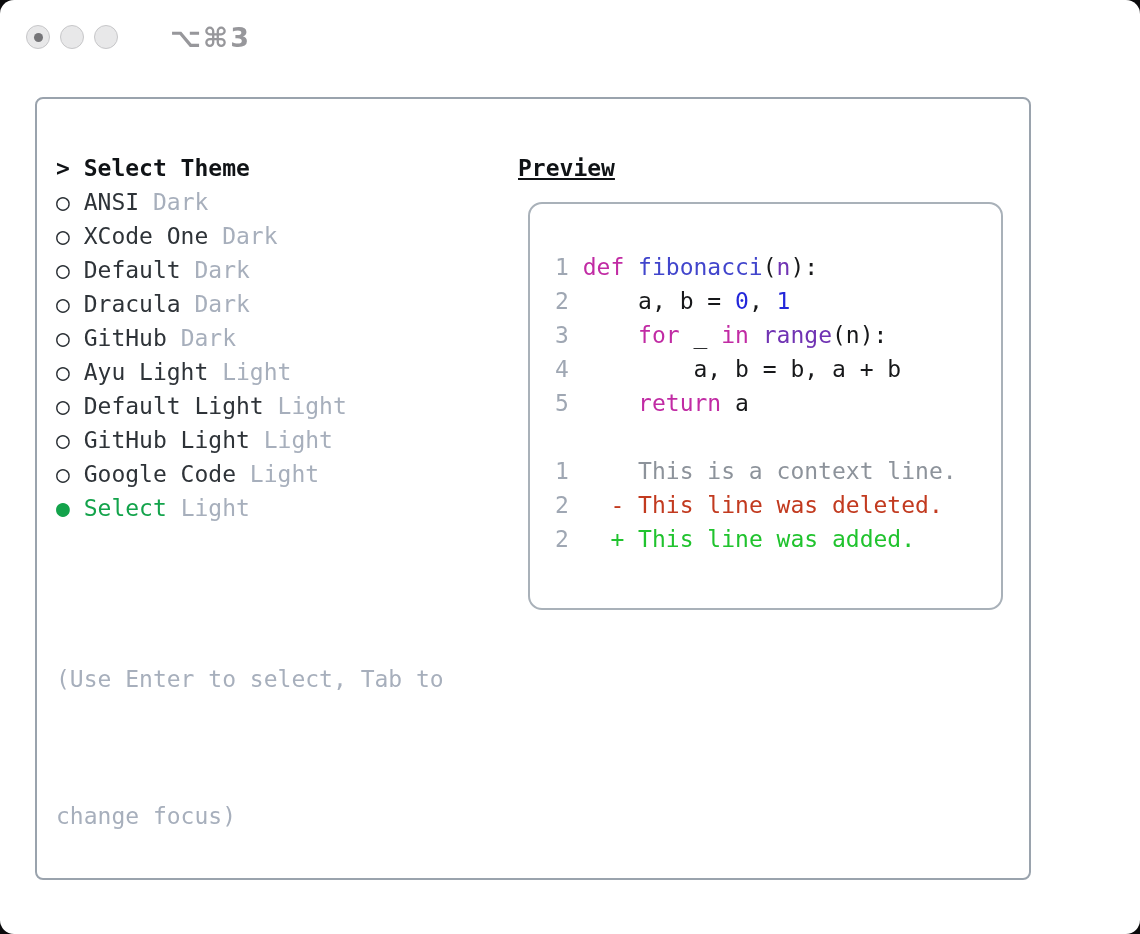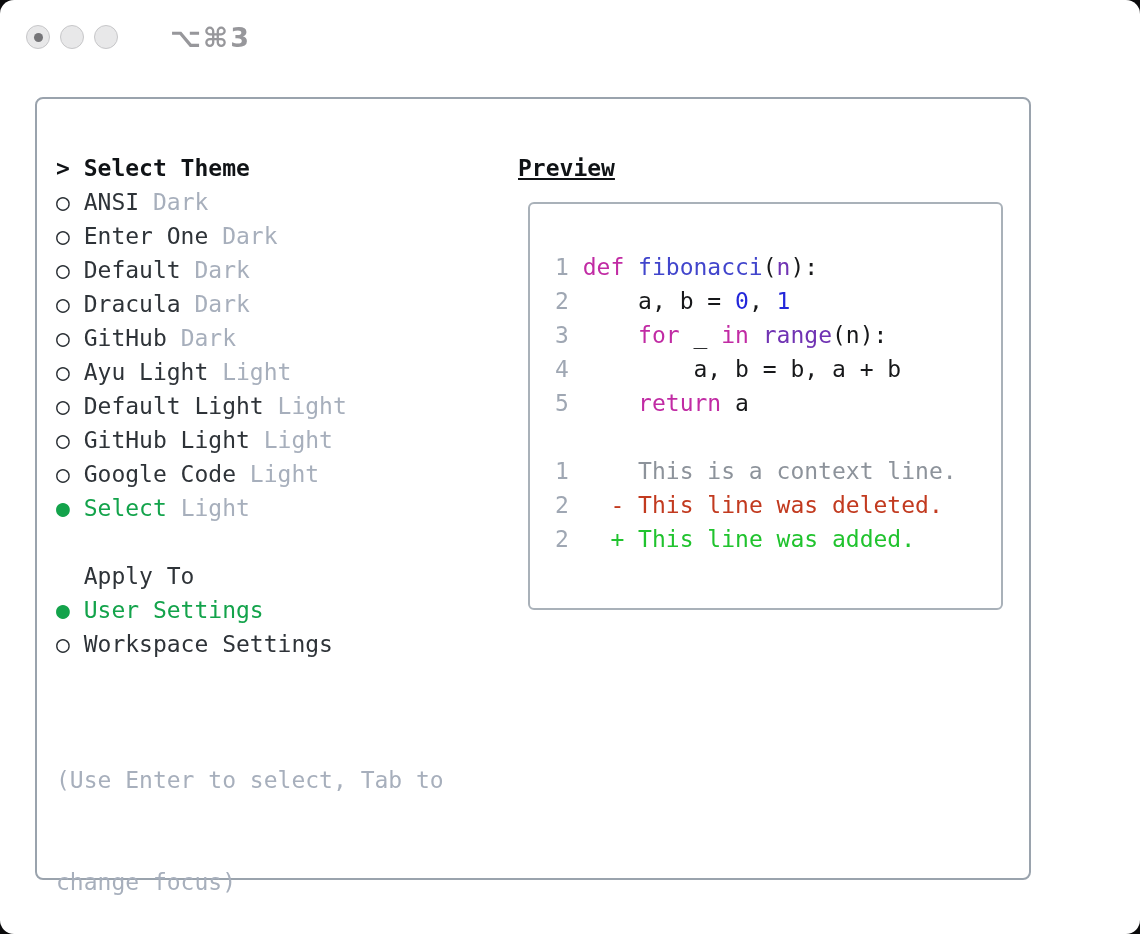--- a/index.html
+++ b/index.html
@@ -30,26 +30,26 @@
   .row{height:34px;white-space:pre;}
   .marker{display:inline-block;width:2ch;color:var(--text-dark);}
   .marker.focus{color:var(--text-black);font-weight:bold;}
   .marker.sel{color:var(--selected-green);}
   .bold{font-weight:bold;color:var(--text-black);}
   .name{color:var(--text-dark);}
   .row.selected .name{color:var(--selected-green);}
   .variant{color:var(--muted);}
   .apply{margin-top:34px;}
   .hint{margin-top:34px;color:var(--hint);white-space:pre;}
-  .hint div{height:34px;line-height:34px;}
+  .hint div{height:34px;line-height:34px;margin-top:35px;}
   
   .preview-title{position:absolute;left:481px;top:52px;font-size:23px;line-height:34px;text-decoration:underline;}
   .preview-box{
     position:absolute;left:491px;top:103px;width:475px;height:408px;
-    border:2px solid var(--box-border);box-sizing:border-box;background:#fff;border-radius:6px;
+    border:2px solid var(--box-border);box-sizing:border-box;background:#fff;border-radius:14px;
   }
   #code{margin:0;padding:46px 0 0 25px;font-family:inherit;font-size:23px;line-height:34px;color:var(--plain);}
   .code-line{height:34px;white-space:pre;}
   .tk-num{color:var(--line-num);}
   .tk-kw{color:var(--kw);}
   .tk-fn{color:var(--fn);}
   .tk-param{color:var(--param);}
   .tk-lit{color:var(--lit);}
   .tk-plain{color:var(--plain);}
   .tk-ctx{color:var(--ctx);}
@@ -72,38 +72,31 @@
     <div class="title">⌥⌘3</div>
   </div>
 
   <div class="panel">
 
     <div class="left">
       <div class="row"><span class="marker focus">&gt;</span><span class="bold">Select Theme</span></div>
 
       <div id="theme-list">
           <div class="row"><span class="marker">○</span><span class="name">ANSI </span><span class="variant">Dark</span></div>
-          <div class="row"><span class="marker">○</span><span class="name">Enter One </span><span class="variant">Dark</span></div>
+          <div class="row"><span class="marker">○</span><span class="name">XCode One </span><span class="variant">Dark</span></div>
           <div class="row"><span class="marker">○</span><span class="name">Default </span><span class="variant">Dark</span></div>
           <div class="row"><span class="marker">○</span><span class="name">Dracula </span><span class="variant">Dark</span></div>
           <div class="row"><span class="marker">○</span><span class="name">GitHub </span><span class="variant">Dark</span></div>
           <div class="row"><span class="marker">○</span><span class="name">Ayu Light </span><span class="variant">Light</span></div>
           <div class="row"><span class="marker">○</span><span class="name">Default Light </span><span class="variant">Light</span></div>
           <div class="row"><span class="marker">○</span><span class="name">GitHub Light </span><span class="variant">Light</span></div>
           <div class="row"><span class="marker">○</span><span class="name">Google Code </span><span class="variant">Light</span></div>
           <div class="row selected"><span class="marker sel">●</span><span class="name">Select </span><span class="variant">Light</span></div>
         </div>
 
-      <div class="apply">
-        <div class="row"><span class="marker"> </span><span>Apply To</span></div>
-        <div id="apply-list">
-            <div class="row selected"><span class="marker sel">●</span><span class="name">User Settings</span></div>
-            <div class="row"><span class="marker">○</span><span class="name">Workspace Settings</span></div>
-          </div>
-      </div>
 
       <div class="hint">
         <div>(Use Enter to select, Tab to</div>
         <div>change focus)</div>
       </div>
     </div>
 
     <div class="preview-title bold">Preview</div>
 
     <div class="preview-box">

